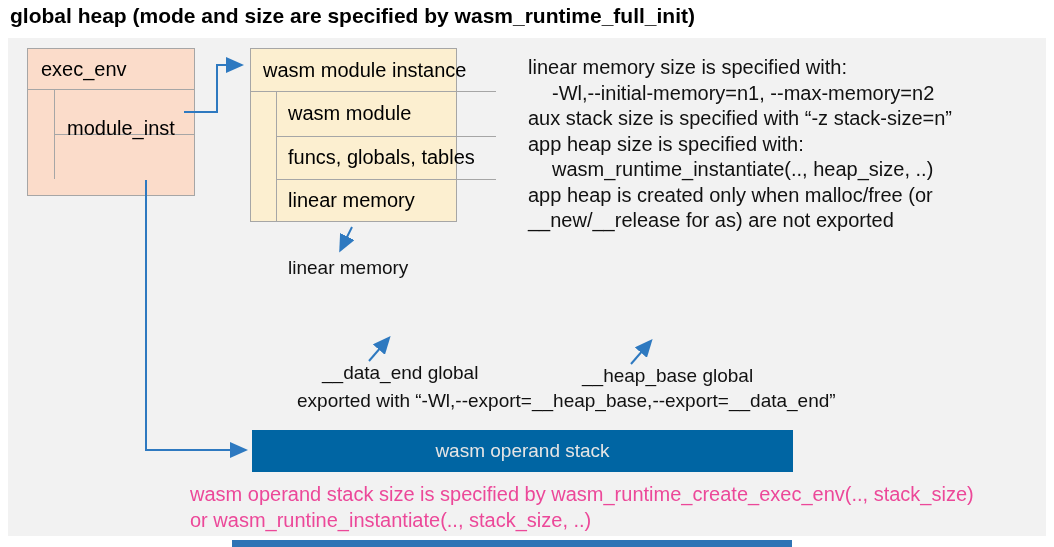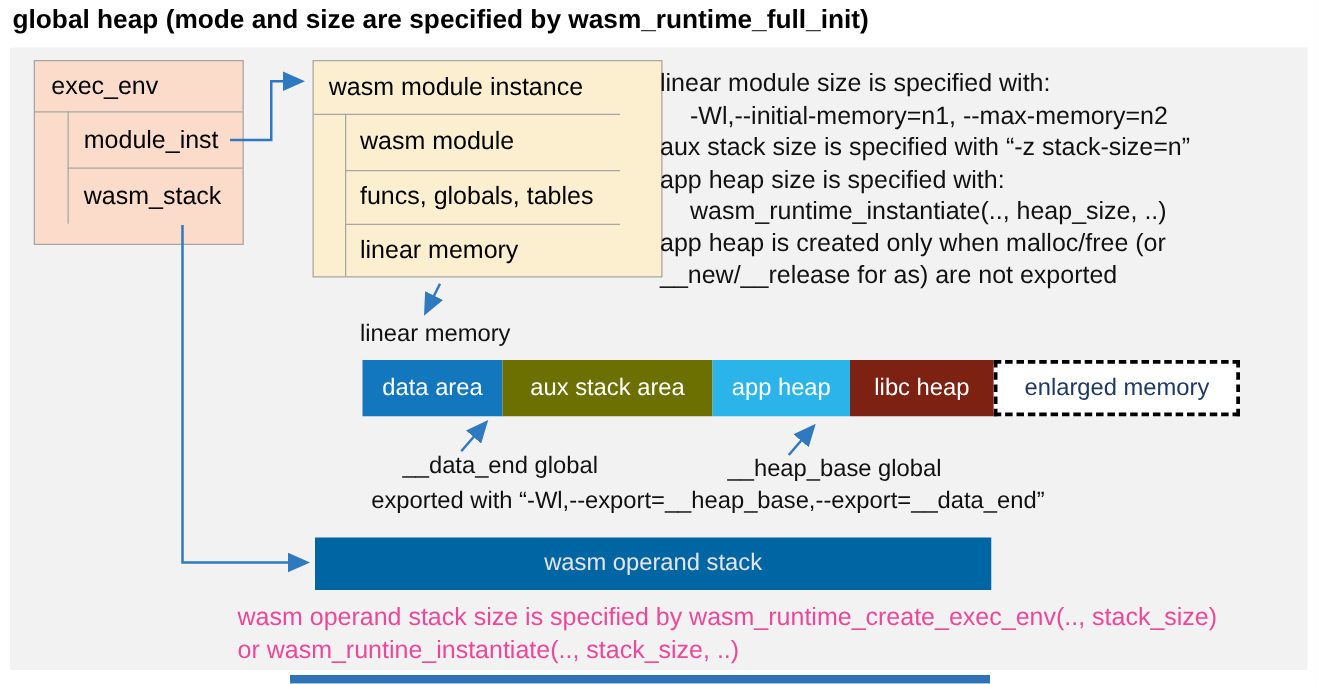--- a/index.html
+++ b/index.html
@@ -43,54 +43,46 @@
 
   <div id="slide-bg" class="abs"></div>
 
   <div id="title" class="abs">global heap (mode and size are specified by wasm_runtime_full_init)</div>
 
   <div class="abs struct pink" style="left:27px; top:48px; width:168px; height:148px;">
     <div class="cell-label" style="left:13px; top:9px;">exec_env</div>
     <div class="boxline" style="left:0; top:40px; width:166px; height:1px;"></div>
     <div class="boxline" style="left:26px; top:40px; width:1px; height:90px;"></div>
     <div class="boxline" style="left:26px; top:85px; width:140px; height:1px;"></div>
-    <div class="cell-label" style="left:39px; top:52px;text-align:right;">module_inst</div>
-    <div class="cell-label" style="left:39px; top:97px;">wasm_stack</div>
+    <div class="cell-label" style="left:39px; top:68px;text-align:right;">module_inst</div>
   </div>
 
-  <div class="abs struct cream" style="left:250px; top:48px; width:280px; height:174px;">
+  <div class="abs struct cream" style="left:250px; top:48px; width:207px; height:174px;">
     <div class="cell-label" style="left:12px; top:10px;">wasm module instance</div>
     <div class="boxline" style="left:0; top:42px; width:245px; height:1px;"></div>
     <div class="boxline" style="left:25px; top:42px; width:1px; height:130px;"></div>
     <div class="boxline" style="left:25px; top:87px; width:220px; height:1px;"></div>
     <div class="boxline" style="left:25px; top:130px; width:220px; height:1px;"></div>
     <div class="cell-label" style="left:37px; top:53px;">wasm module</div>
     <div class="cell-label" style="left:37px; top:97px;">funcs, globals, tables</div>
     <div class="cell-label" style="left:37px; top:140px;">linear memory</div>
   </div>
 
   <div id="right-notes" class="abs">
-    <div>linear module size is specified with:</div>
+    <div>linear memory size is specified with:</div>
     <div class="indent">-Wl,--initial-memory=n1, --max-memory=n2</div>
     <div>aux stack size is specified with “-z stack-size=n”</div>
     <div>app heap size is specified with:</div>
     <div class="indent">wasm_runtime_instantiate(.., heap_size, ..)</div>
     <div>app heap is created only when malloc/free (or</div>
     <div>__new/__release for as) are not exported</div>
   </div>
 
   <div class="abs small-label" style="left:288px; top:257px;">linear memory</div>
 
-  <div class="abs" style="left:290px; top:288px; width:702px; height:45px;">
-    <div class="seg" id="seg-data" style="left: 0px; width: 112px; background: rgb(18, 119, 189);">data area</div>
-    <div class="seg" id="seg-aux" style="left: 112px; width: 168px; background: rgb(108, 112, 0);">aux stack area</div>
-    <div class="seg" id="seg-appheap" style="left: 280px; width: 110px; background: rgb(42, 180, 234);">app heap</div>
-    <div class="seg" id="seg-libcheap" style="left: 390px; width: 115px; background: rgb(125, 34, 18);">libc heap</div>
-    <div class="seg" id="seg-enlarged" style="left:505px; width:197px;">enlarged memory</div>
-  </div>
 
   <div class="abs small-label" style="left:322px; top:362px;">__data_end global</div>
   <div class="abs small-label" style="left:582px; top:365px;">__heap_base global</div>
   <div class="abs small-label" style="left:297px; top:390px;">exported with “-Wl,--export=__heap_base,--export=__data_end”</div>
 
   <div class="abs" id="operand-stack-bar">
     <span>wasm operand stack</span>
   </div>
 
   <div id="bottom-notes" class="abs">

